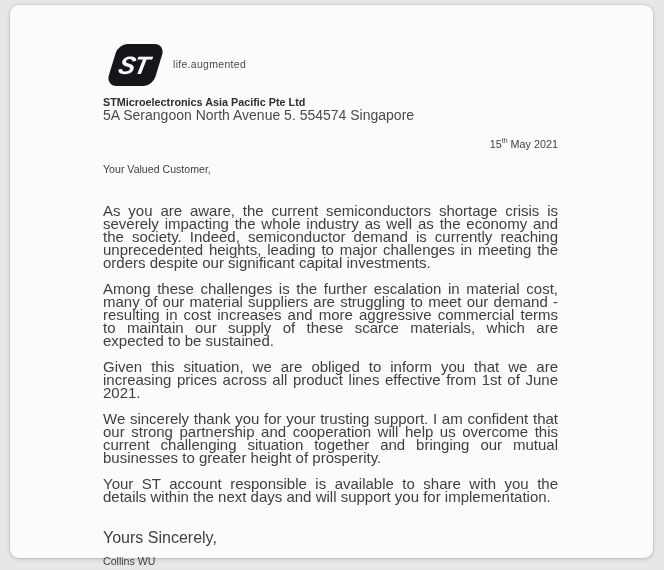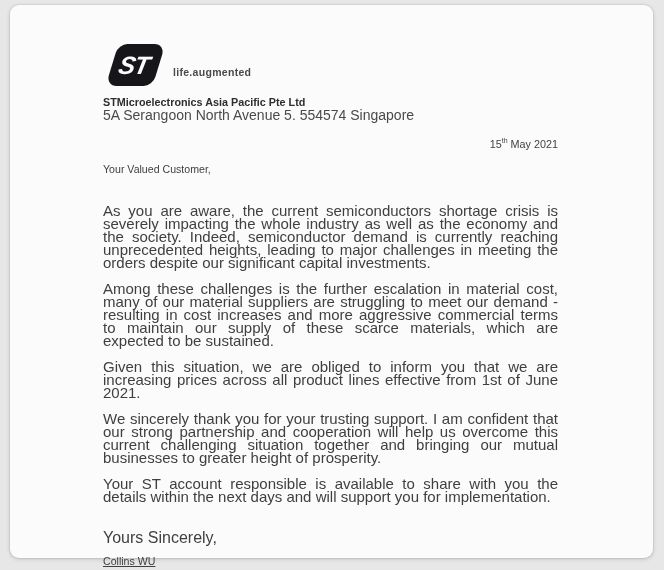--- a/index.html
+++ b/index.html
@@ -46,23 +46,22 @@
     font-size: 25px;
     letter-spacing: -1px;
     transform: skewX(6deg);
     line-height: 1;
     padding-right: 3px;
   }
   .tagline {
     font-size: 10.5px;
     color: #4a4a4a;
     margin-left: 14px;
-    margin-bottom: 8px;
+    margin-bottom: 16px;
     letter-spacing: 0.3px;
-    font-weight: bold;
   }
   
   .company {
     font-size: 10.8px;
     font-weight: bold;
     color: #2e2e2e;
     line-height: 13px;
   }
   .address {
     font-size: 14px;
@@ -92,21 +91,20 @@
   }
   .closing {
     font-size: 16px;
     line-height: 13px;
     margin-top: 28px;
     margin-bottom: 11px;
   }
   .sig-line {
     font-size: 10.6px;
     line-height: 13.5px;
-    text-decoration: underline;
   }
 </style>
 </head>
 <body>
 
 <div class="page">
   <div class="page-inner">
 
     <div class="logo-row">
       <div class="st-mark">

